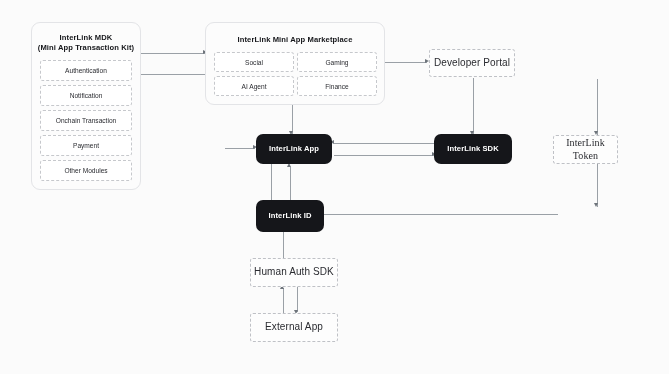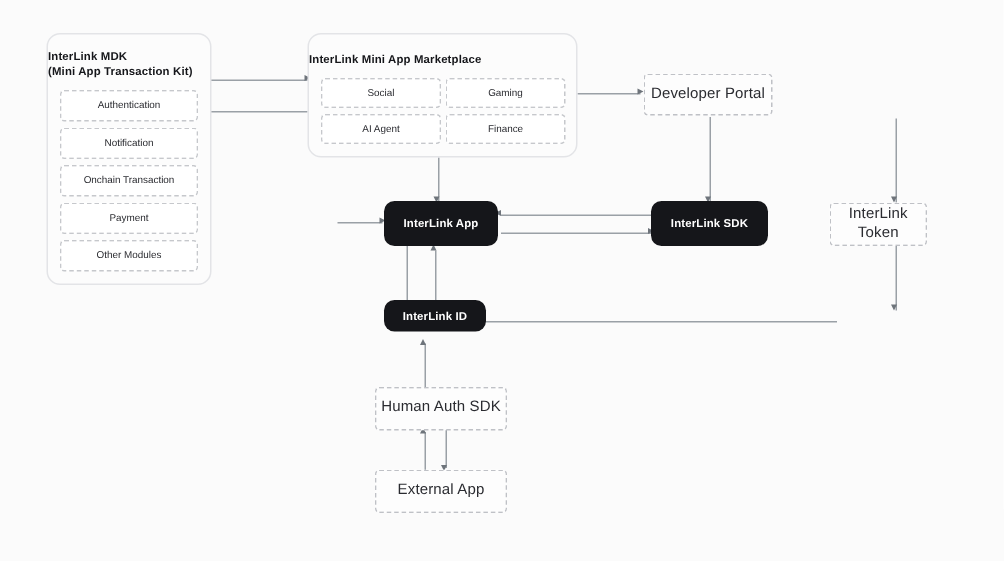--- a/index.html
+++ b/index.html
@@ -64,21 +64,21 @@
     box-sizing: border-box;
     background: #fcfcfc;
     border: 1px solid #e3e4e7;
     border-radius: 9px;
     z-index: 2;
   }
   .group-title {
     position: absolute;
     left: 0;
     right: 0;
-    text-align: left;
+    text-align: center;
     font-size: 7.6px;
     font-weight: 700;
     color: #15161a;
     line-height: 1.35;
     letter-spacing: 0.1px;
   }
 
   
   .chip {
     position: absolute;
@@ -225,35 +225,35 @@
   </div>
   <div class="chip" style="left:297px; top:76px; width:80px; height:20px;">
     <span>Finance</span>
   </div>
 
   <div class="node dashed" style="left:429px; top:49px; width:86px; height:28px;">
     <span class="label">Developer Portal</span>
   </div>
 
 
-  <div class="node dashed" style="left:553px; top:135px; width:65px; height:29px;">
+  <div class="node dashed" style="left:553px; top:135px; width:65px; height:29px;font-family:Liberation Serif, serif;">
     <span class="label">InterLink Token</span>
   </div>
 
 
 
   <div class="node dark" style="left:256px; top:134px; width:76px; height:30px;">
     <span class="label">InterLink App</span>
   </div>
 
   <div class="node dark" style="left:434px; top:134px; width:78px; height:30px;">
     <span class="label">InterLink SDK</span>
   </div>
 
-  <div class="node dark" style="left:256px; top:200px; width:68px; height:21px;">
+  <div class="node dark" style="left:256px; top:200px; width:68px; height:32px;">
     <span class="label">InterLink ID</span>
   </div>
 
   <div class="node dashed" style="left:250px; top:258px; width:88px; height:29px;">
     <span class="label">Human Auth SDK</span>
   </div>
 
   <div class="node dashed" style="left:250px; top:313px; width:88px; height:29px;">
     <span class="label">External App</span>
   </div>

